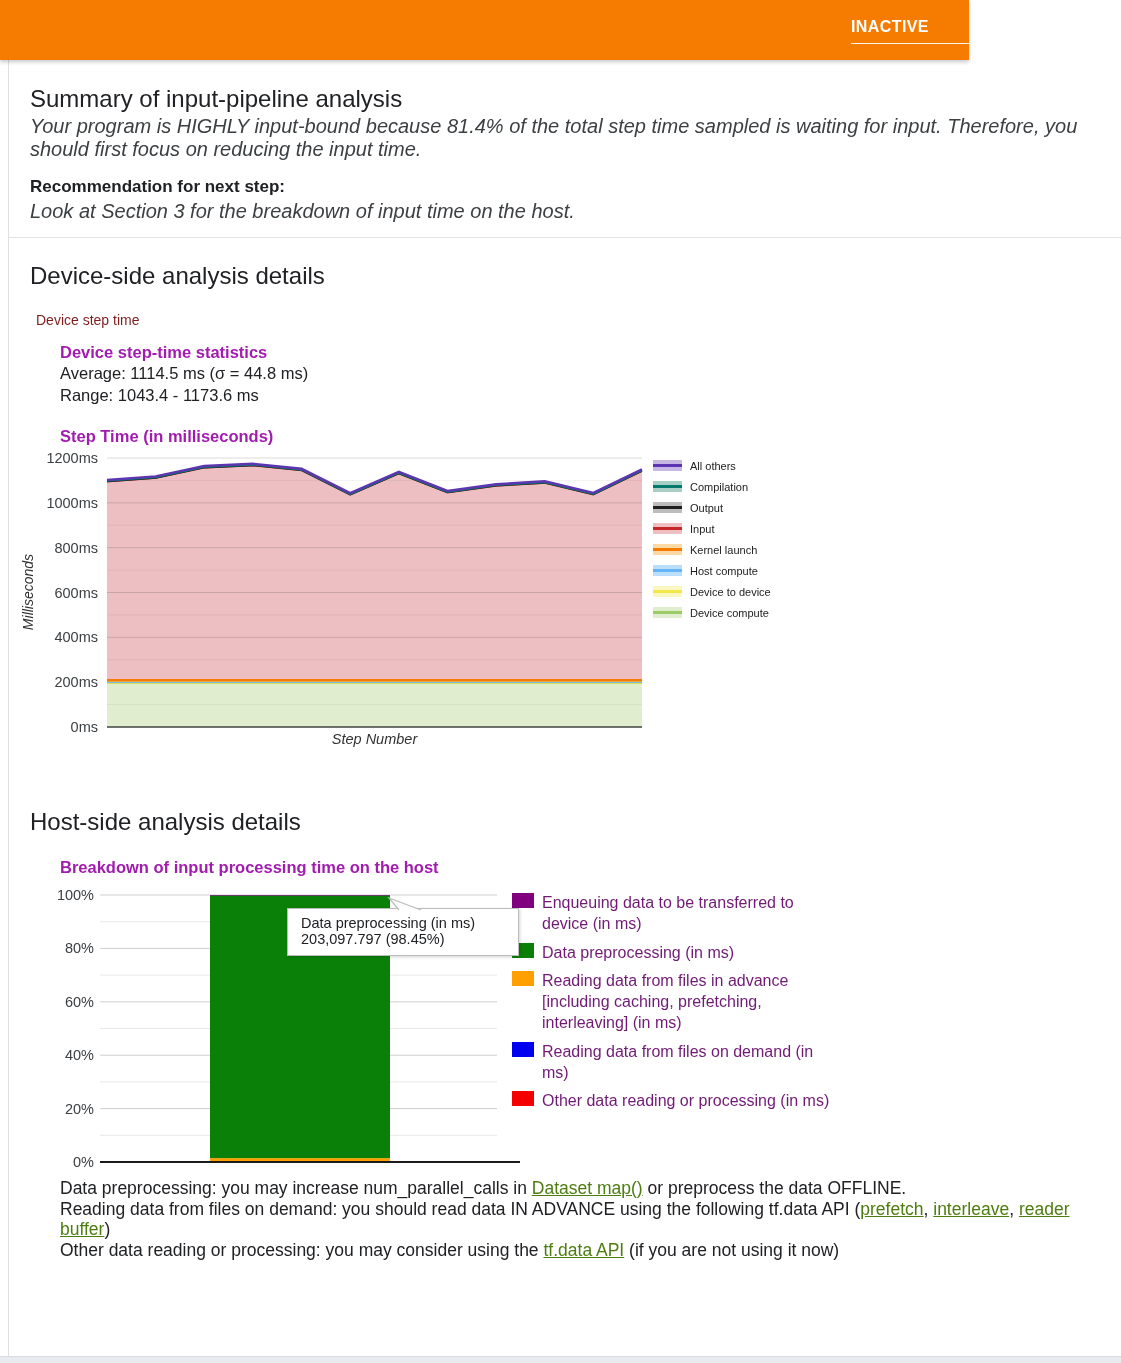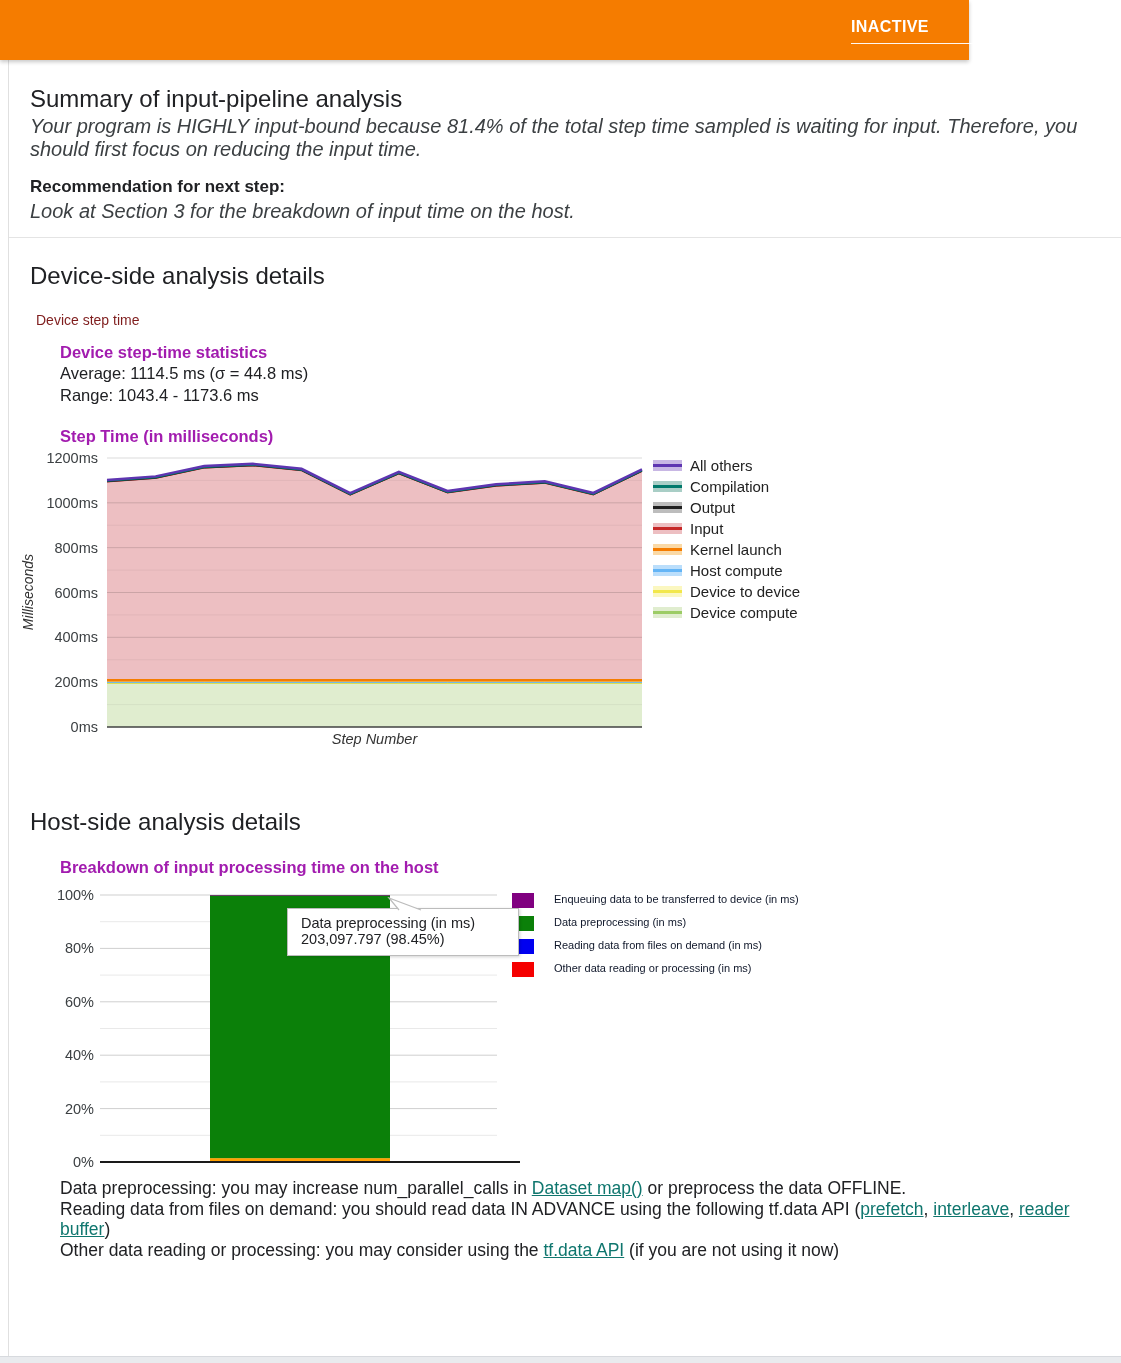--- a/index.html
+++ b/index.html
@@ -34,39 +34,39 @@
   .chart-title { font-size:16.5px; font-weight:bold; color:#a21caf; }
 
   
   svg text { font-family:"Liberation Sans", sans-serif; }
   .y-axis-title { position:absolute; font-size:14px; font-style:italic; color:#333;
                   transform:translate(-50%,-50%) rotate(-90deg); white-space:nowrap; }
   .dlegend { position:absolute; left:653px; top:7px; }
   .dlegend-item { display:flex; align-items:center; height:21px; }
   .dlegend-swatch { width:29px; height:11px; margin-right:8px; position:relative; flex:none; }
   .dlegend-swatch > span { position:absolute; left:0; right:0; top:4px; height:3px; display:block; }
-  .dlegend-label { font-size:15px; color:#222222; white-space:nowrap; }
+  .dlegend-label { font-size:11px; color:#222222; white-space:nowrap; }
 
   .hlegend { position:absolute; left:512px; top:7px; }
   .hlegend-item { display:flex; align-items:flex-start; margin-bottom:7px; }
   .hlegend-swatch { width:22px; height:15px; margin-right:8px; margin-top:1px; flex:none; }
-  .hlegend-label { font-size:11px; color:#0f172a; width:302px; line-height:1.33;margin-left:12px; }
+  .hlegend-label { font-size:16px; color:#701a75; width:302px; line-height:1.33; }
 
   #host-tooltip { position:absolute; left:287px; top:23px; width:232px; height:48px;
                   background:#ffffff; border:1px solid #bcbcbc; box-shadow:1px 1px 3px rgba(0,0,0,0.18);
                   padding:6px 13px 0 13px; z-index:5; }
   #host-tooltip .tt-label { font-size:14.5px; color:#202124; }
   #host-tooltip .tt-value { font-size:14.5px; font-weight:normal; color:#202124; }
   #host-tooltip .tt-callout { position:absolute; left:90px; top:-12px; width:56px; height:14px; }
 
   
   #advice-block { position:absolute; left:60px; top:1178px; width:1016px;
                   font-size:17.5px; line-height:20.6px; color:#202124; }
   #advice-block .advice-title { font-weight:bold; }
-  .tb-link { color:#0f766e; text-decoration:underline; cursor:pointer; }
+  .tb-link { color:#4d7c0f; text-decoration:underline; cursor:pointer; }
 </style>
 </head>
 <body>
 
 <div id="app-header">
   <div id="run-select">
     <span class="val">INACTIVE</span>
     <span class="caret"></span>
   </div>
   <div class="hicon" style="left:997px;">
@@ -227,20 +227,24 @@
   <div class="hlegend" id="host-legend">
       <div class="hlegend-item">
         <span class="hlegend-swatch" style="background: rgb(128, 0, 128);"></span>
         <span class="hlegend-label">Enqueuing data to be transferred to device (in ms)</span>
       </div>
       <div class="hlegend-item">
         <span class="hlegend-swatch" style="background: rgb(11, 128, 9);"></span>
         <span class="hlegend-label">Data preprocessing (in ms)</span>
       </div>
       <div class="hlegend-item">
+        <span class="hlegend-swatch" style="background: rgb(255, 160, 0);"></span>
+        <span class="hlegend-label">Reading data from files in advance [including caching, prefetching, interleaving] (in ms)</span>
+      </div>
+      <div class="hlegend-item">
         <span class="hlegend-swatch" style="background: rgb(0, 0, 240);"></span>
         <span class="hlegend-label">Reading data from files on demand (in ms)</span>
       </div>
       <div class="hlegend-item">
         <span class="hlegend-swatch" style="background: rgb(245, 0, 0);"></span>
         <span class="hlegend-label">Other data reading or processing (in ms)</span>
       </div>
     </div>
   <div id="host-tooltip">
     <svg class="tt-callout">

